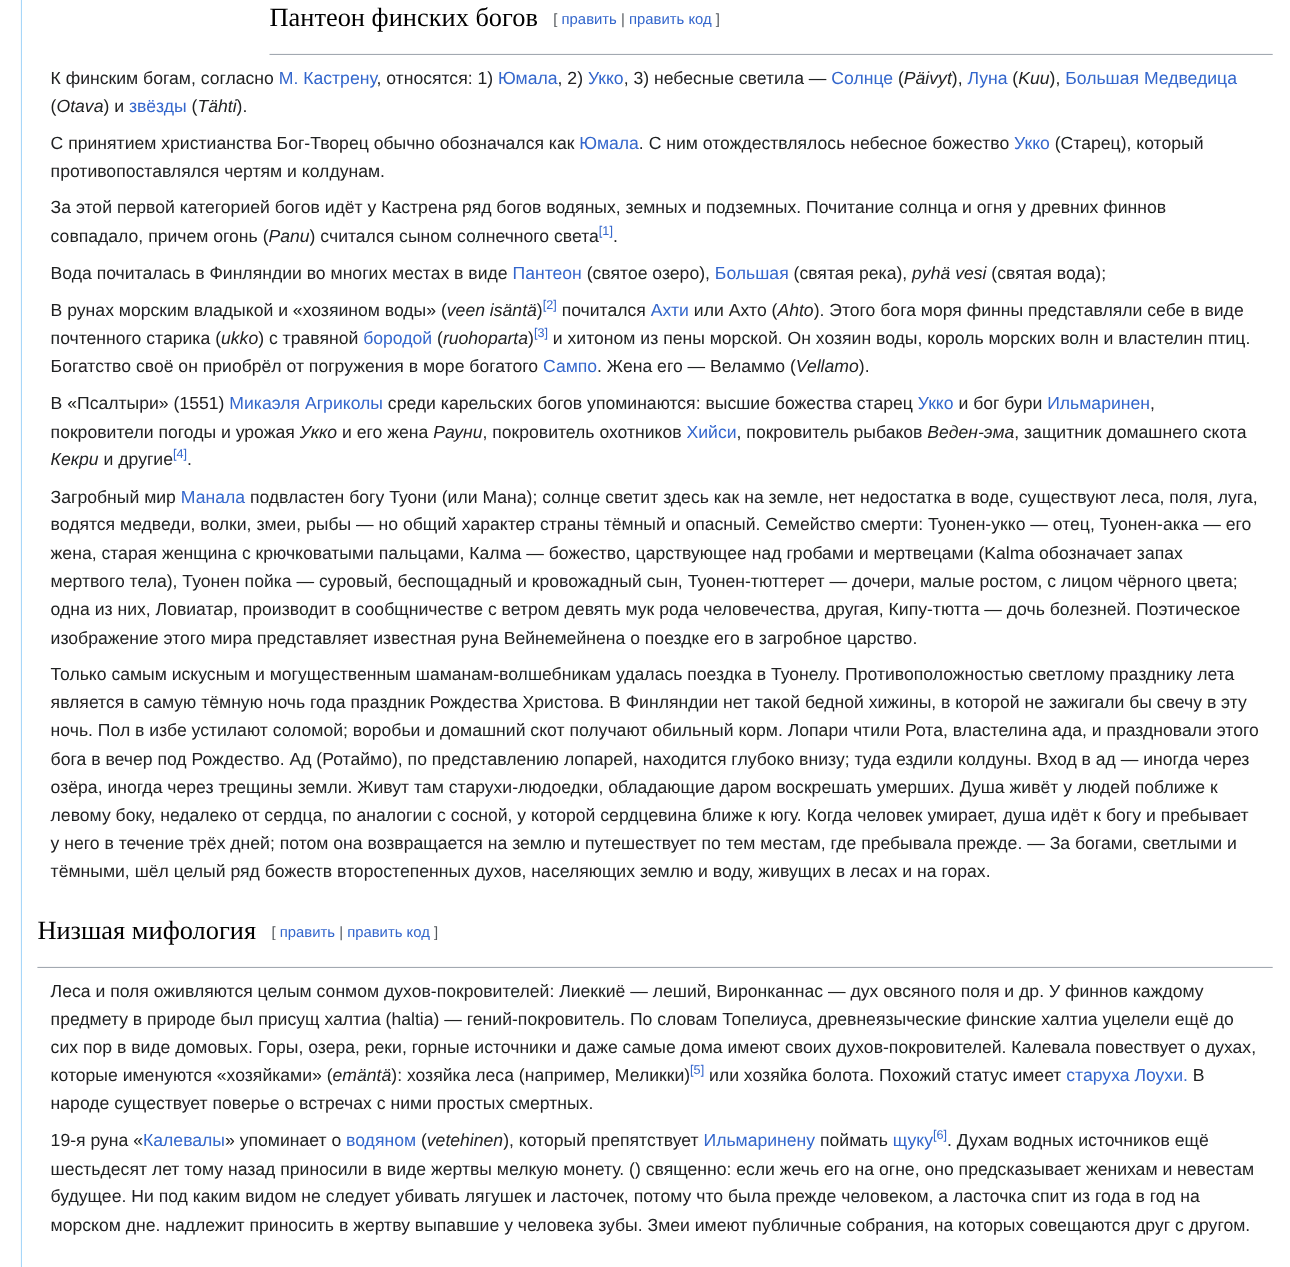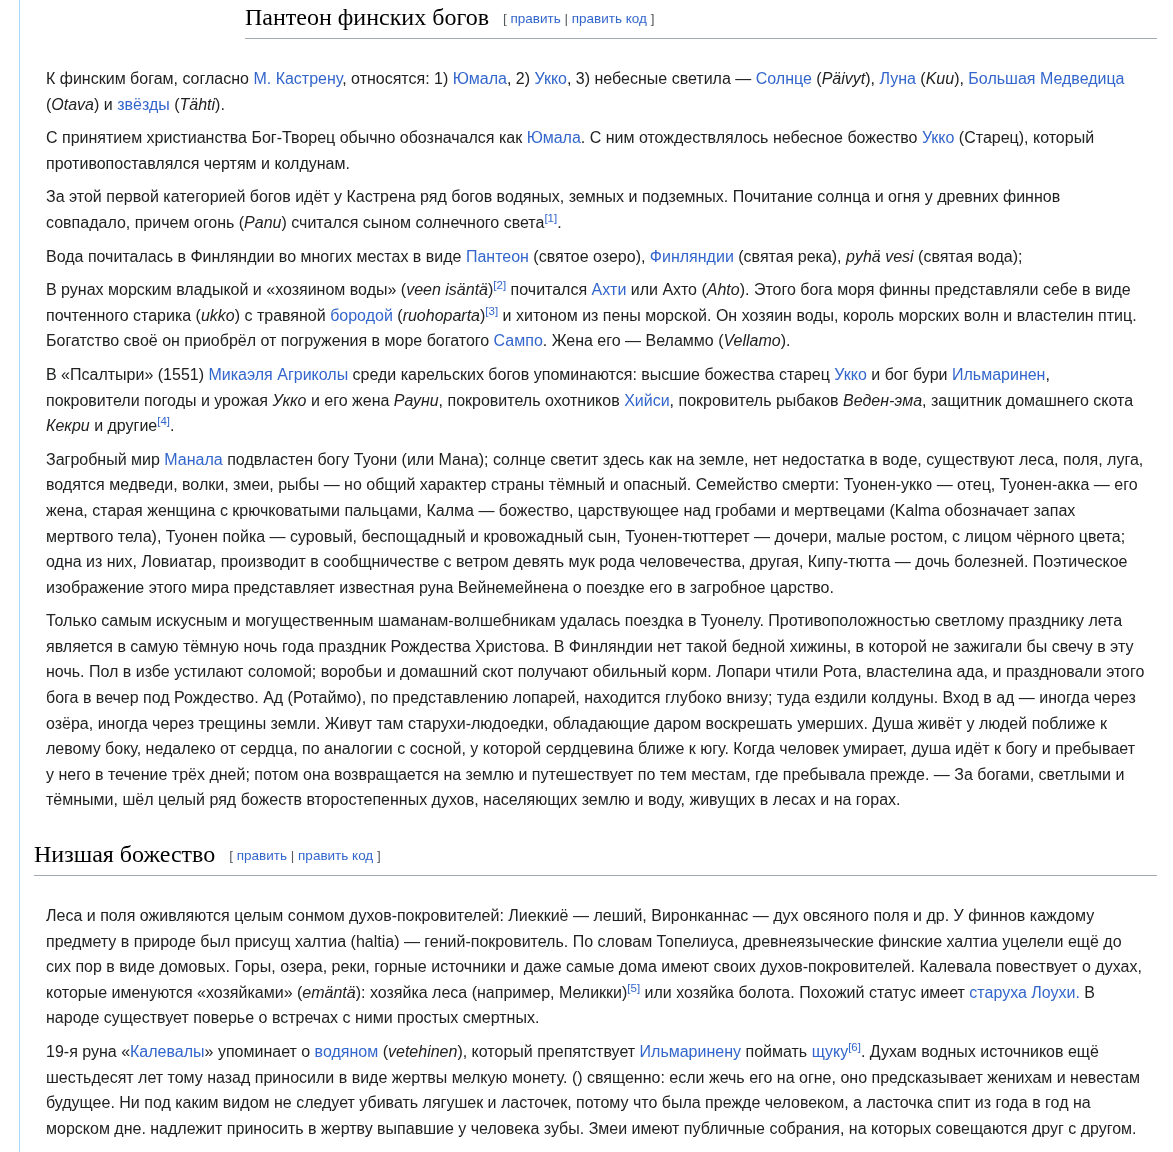--- a/index.html
+++ b/index.html
@@ -23,22 +23,22 @@
     padding: 2px 16px 40px 14px;
     min-height: 1152px;
     background: #ffffff;
   }
   h2 {
     font-family: "Liberation Serif", "DejaVu Serif", serif;
     font-weight: 400;
     font-size: 24px;
     line-height: 1.25;
     color: #000000;
-    margin: 26px 0 27px 0;
-    padding-bottom: 6px;
+    margin: 26px 0 9px 0;
+    padding-bottom: 17px;
     border-bottom: 1px solid #a2a9b1;
   }
   section:first-child h2 { margin-top: 0; }
   h2.indented { margin-left: 211px; }
   .editsection {
     font-family: "Liberation Sans", "DejaVu Sans", sans-serif;
     font-size: 13.5px;
     line-height: 1;
     font-weight: 400;
     color: #54595d;
@@ -69,41 +69,41 @@
 <div class="content">
   <div id="sections-root">
   <section>
     <h2 class="indented">
       <span class="headline">Пантеон финских богов</span><span class="editsection"><span>[ </span><a href="#" class="wlink">править</a><span> | </span><a href="#" class="wlink">править код</a><span> ]</span></span>
     </h2>
     <div class="paragraphs">
           <p>К финским богам, согласно <a href="#" class="wlink">М. Кастрену</a>, относятся: 1) <a href="#" class="wlink">Юмала</a>, 2) <a href="#" class="wlink">Укко</a>, 3) небесные светила — <a href="#" class="wlink">Солнце</a> (<i>Päivyt</i>), <a href="#" class="wlink">Луна</a> (<i>Kuu</i>), <a href="#" class="wlink">Большая Медведица</a> (<i>Otava</i>) и <a href="#" class="wlink">звёзды</a> (<i>Tähti</i>).</p>
           <p>С принятием христианства Бог-Творец обычно обозначался как <a href="#" class="wlink">Юмала</a>. С ним отождествлялось небесное божество <a href="#" class="wlink">Укко</a> (Старец), который противопоставлялся чертям и колдунам.</p>
           <p>За этой первой категорией богов идёт у Кастрена ряд богов водяных, земных и подземных. Почитание солнца и огня у древних финнов совпадало, причем огонь (<i>Panu</i>) считался сыном солнечного света<sup class="ref"><a href="#">[1]</a></sup>.</p>
-          <p>Вода почиталась в Финляндии во многих местах в виде <a href="#" class="wlink">Пантеон</a> (святое озеро), <a href="#" class="wlink">Финляндии</a> (святая река), <i>pyhä vesi</i> (святая вода);</p>
+          <p>Вода почиталась в Финляндии во многих местах в виде <a href="#" class="wlink">Пантеон</a> (святое озеро), <a href="#" class="wlink">Большая</a> (святая река), <i>pyhä vesi</i> (святая вода);</p>
           <p>В рунах морским владыкой и «хозяином воды» (<i>veen isäntä</i>)<sup class="ref"><a href="#">[2]</a></sup> почитался <a href="#" class="wlink">Ахти</a> или Ахто (<i>Ahto</i>). Этого бога моря финны представляли себе в виде почтенного старика (<i>ukko</i>) с травяной <a href="#" class="wlink">бородой</a> (<i>ruohoparta</i>)<sup class="ref"><a href="#">[3]</a></sup> и хитоном из пены морской. Он хозяин воды, король морских волн и властелин птиц. Богатство своё он приобрёл от погружения в море богатого <a href="#" class="wlink">Сампо</a>. Жена его — Веламмо (<i>Vellamo</i>).</p>
         </div>
   </section>
 
   <section>
     <div class="paragraphs">
           <p>В «Псалтыри» (1551) <a href="#" class="wlink">Микаэля Агриколы</a> среди карельских богов упоминаются: высшие божества старец <a href="#" class="wlink">Укко</a> и бог бури <a href="#" class="wlink it">Ильмаринен</a>, покровители погоды и урожая <i>Укко</i> и его жена <i>Рауни</i>, покровитель охотников <a href="#" class="wlink">Хийси</a>, покровитель рыбаков <i>Веден-эма</i>, защитник домашнего скота <i>Кекри</i> и другие<sup class="ref"><a href="#">[4]</a></sup>.</p>
         </div>
   </section>
 
   <section>
     <div class="paragraphs">
           <p>Загробный мир <a href="#" class="wlink">Манала</a> подвластен богу Туони (или Мана); солнце светит здесь как на земле, нет недостатка в воде, существуют леса, поля, луга, водятся медведи, волки, змеи, рыбы — но общий характер страны тёмный и опасный. Семейство смерти: Туонен-укко — отец, Туонен-акка — его жена, старая женщина с крючковатыми пальцами, Калма — божество, царствующее над гробами и мертвецами (Kalma обозначает запах мертвого тела), Туонен пойка — суровый, беспощадный и кровожадный сын, Туонен-тюттерет — дочери, малые ростом, с лицом чёрного цвета; одна из них, Ловиатар, производит в сообщничестве с ветром девять мук рода человечества, другая, Кипу-тютта — дочь болезней. Поэтическое изображение этого мира представляет известная руна Вейнемейнена о поездке его в загробное царство.</p>
           <p>Только самым искусным и могущественным шаманам-волшебникам удалась поездка в Туонелу. Противоположностью светлому празднику лета является в самую тёмную ночь года праздник Рождества Христова. В Финляндии нет такой бедной хижины, в которой не зажигали бы свечу в эту ночь. Пол в избе устилают соломой; воробьи и домашний скот получают обильный корм. Лопари чтили Рота, властелина ада, и праздновали этого бога в вечер под Рождество. Ад (Ротаймо), по представлению лопарей, находится глубоко внизу; туда ездили колдуны. Вход в ад — иногда через озёра, иногда через трещины земли. Живут там старухи-людоедки, обладающие даром воскрешать умерших. Душа живёт у людей поближе к левому боку, недалеко от сердца, по аналогии с сосной, у которой сердцевина ближе к югу. Когда человек умирает, душа идёт к богу и пребывает у него в течение трёх дней; потом она возвращается на землю и путешествует по тем местам, где пребывала прежде. — За богами, светлыми и тёмными, шёл целый ряд божеств второстепенных духов, населяющих землю и воду, живущих в лесах и на горах.</p>
         </div>
   </section>
 
   <section>
     <h2>
-      <span class="headline">Низшая божество</span><span class="editsection"><span>[ </span><a href="#" class="wlink">править</a><span> | </span><a href="#" class="wlink">править код</a><span> ]</span></span>
+      <span class="headline">Низшая мифология</span><span class="editsection"><span>[ </span><a href="#" class="wlink">править</a><span> | </span><a href="#" class="wlink">править код</a><span> ]</span></span>
     </h2>
     <div class="paragraphs">
           <p>Леса и поля оживляются целым сонмом духов-покровителей: Лиеккиё — леший, Виронканнас — дух овсяного поля и др. У финнов каждому предмету в природе был присущ халтиа (haltia) — гений-покровитель. По словам Топелиуса, древнеязыческие финские халтиа уцелели ещё до сих пор в виде домовых. Горы, озера, реки, горные источники и даже самые дома имеют своих духов-покровителей. Калевала повествует о духах, которые именуются «хозяйками» (<i>emäntä</i>): хозяйка леса (например, Меликки)<sup class="ref"><a href="#">[5]</a></sup> или хозяйка болота. Похожий статус имеет <a href="#" class="wlink">старуха Лоухи.</a> В народе существует поверье о встречах с ними простых смертных.</p>
           <p>19-я руна «<a href="#" class="wlink">Калевалы</a>» упоминает о <a href="#" class="wlink">водяном</a> (<i>vetehinen</i>), который препятствует <a href="#" class="wlink">Ильмаринену</a> поймать <a href="#" class="wlink">щуку</a><sup class="ref"><a href="#">[6]</a></sup>. Духам водных источников ещё шестьдесят лет тому назад приносили в виде жертвы мелкую монету.  () священно: если жечь его на огне, оно предсказывает женихам и невестам будущее. Ни под каким видом не следует убивать лягушек и ласточек, потому что  была прежде человеком, а ласточка спит из года в год на морском дне.  надлежит приносить в жертву выпавшие у человека зубы. Змеи имеют публичные собрания, на которых совещаются друг с другом.</p>
         </div>
   </section>
 </div>
 </div>
 
 </body></html>

